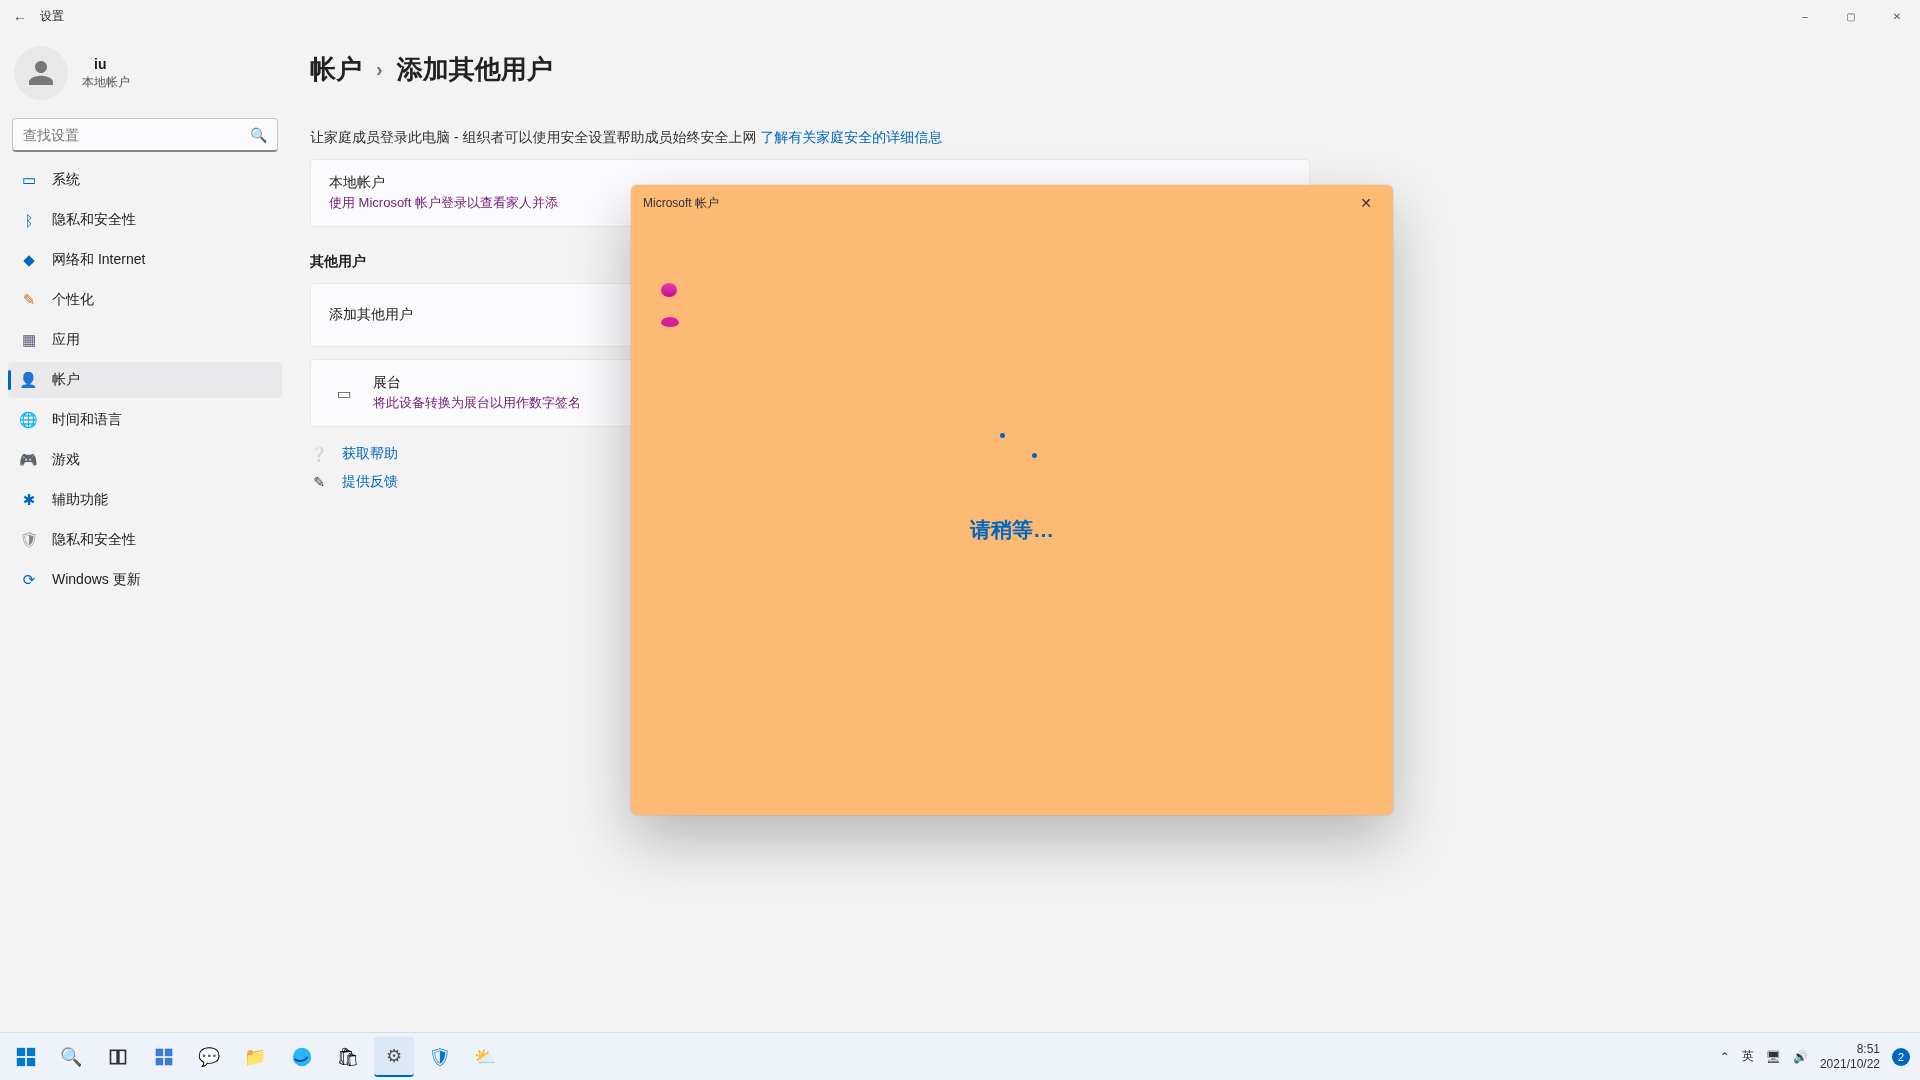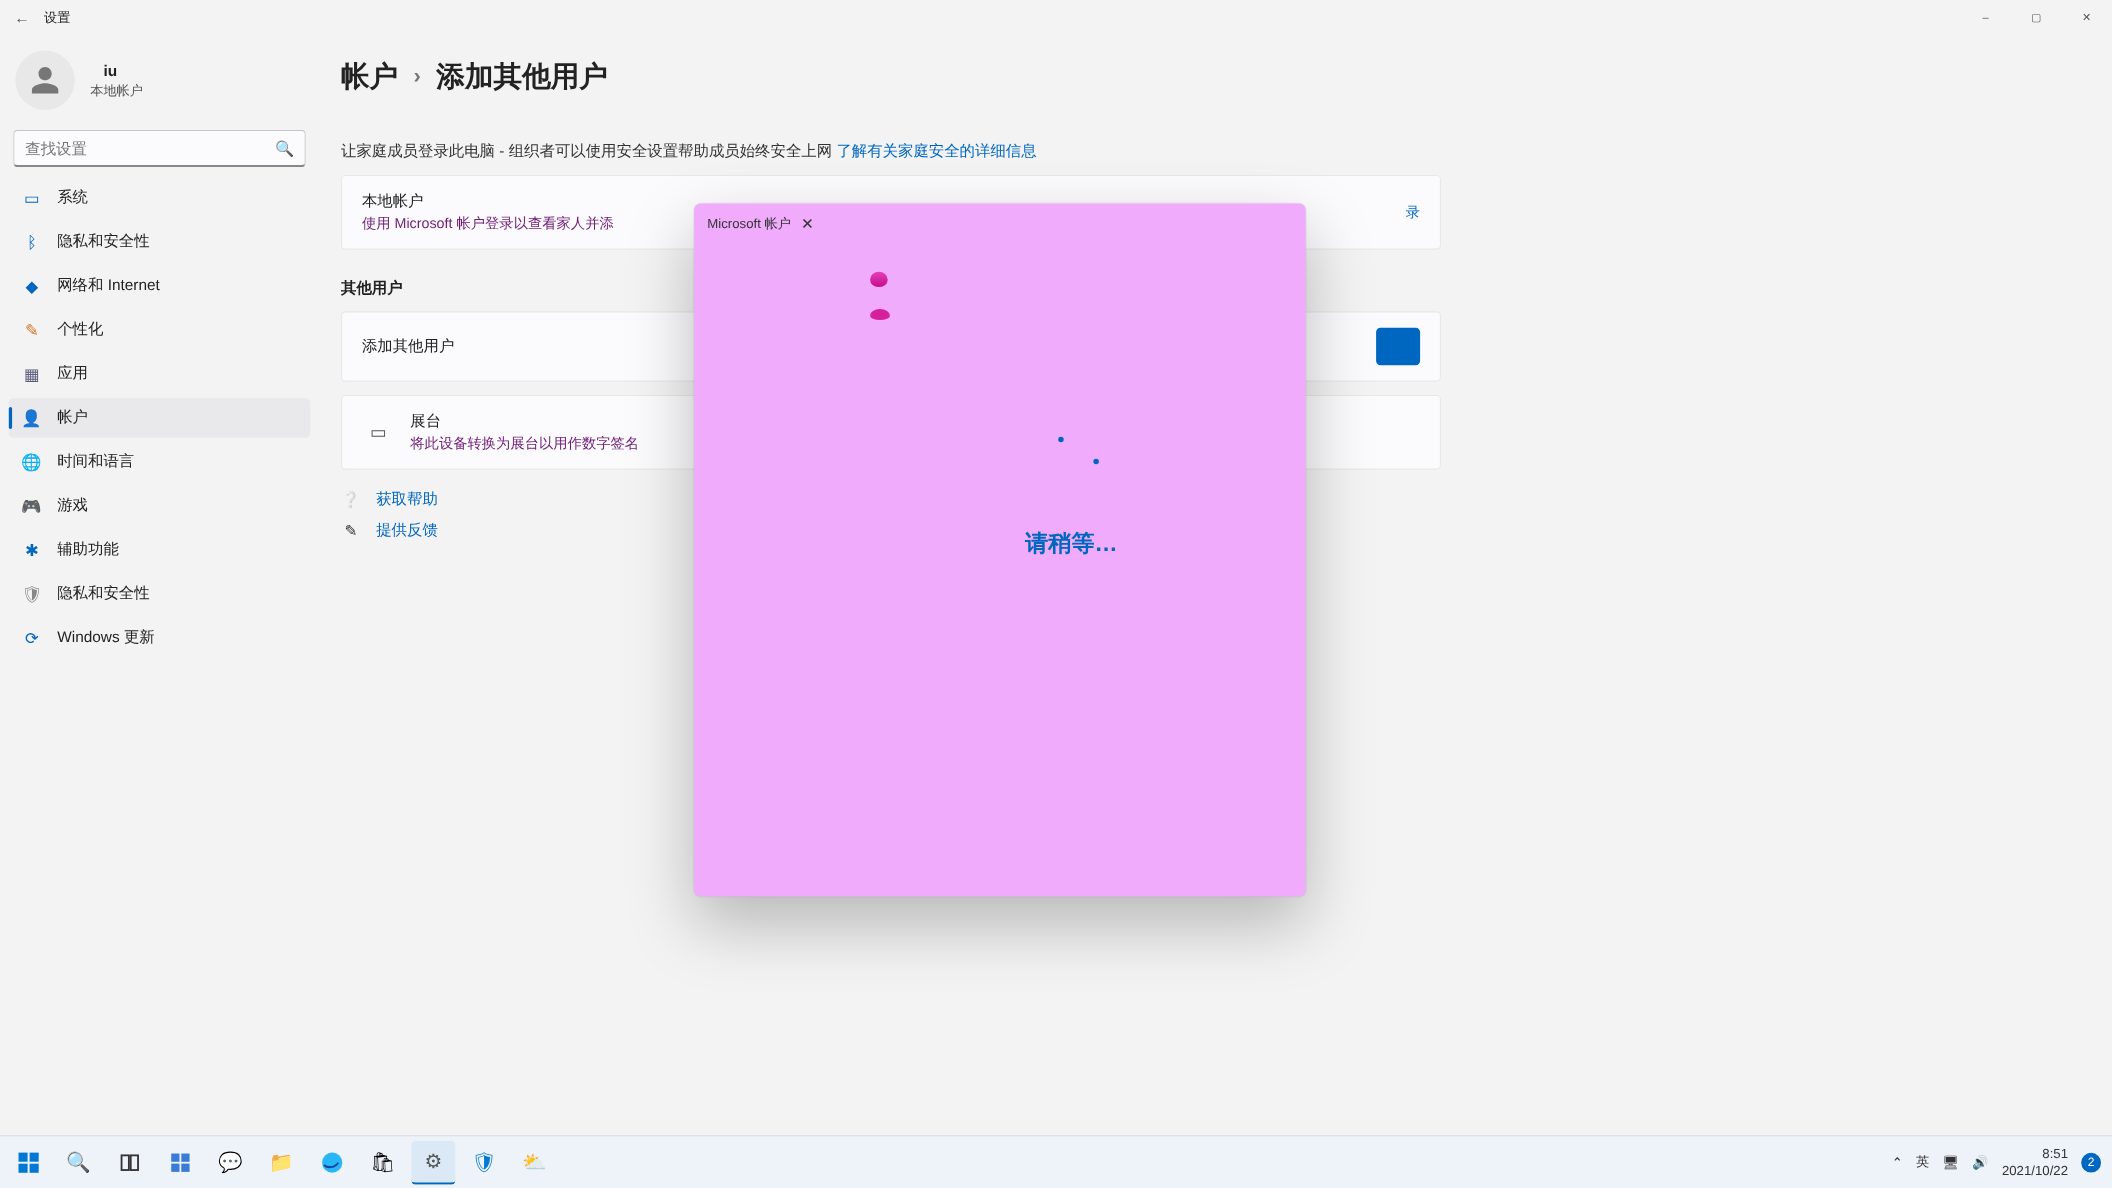--- a/index.html
+++ b/index.html
@@ -68,24 +68,24 @@
     width: 40px; height: 34px; background: #0067c0; border-radius: 4px;
     display: flex; align-items: center; justify-content: center;
   }
   
   .helprow { display: flex; align-items: center; gap: 14px; margin-top: 18px; font-size: 14px; }
   .helprow .h-icon { width: 18px; text-align: center; color: #333; }
   .helprow .h-link { color: #0067c0; }
   
   
   .modal {
-    position: absolute; left: 631px; top: 185px; width: 556px; height: 630px;
-    background: #f0abfc; border-radius: 6px;
+    position: absolute; left: 631px; top: 185px; width: 762px; height: 630px;
+    background: #fdba74; border-radius: 6px;
     box-shadow: 0 25px 60px rgba(0,0,0,0.25), 0 0 0 1px rgba(0,0,0,0.05);
-    display: flex; flex-direction: row;
+    display: flex; flex-direction: column;
   }
   .modal-header { height: 36px; display: flex; align-items: center; padding: 0 12px; }
   .modal-header .m-title { font-size: 12px; color: #333; }
   .modal-header .m-spacer { flex: 1; }
   .modal-header .m-close { width: 30px; text-align: center; color: #333; font-size: 14px; cursor: pointer; }
   .modal-body { flex: 1; position: relative; font-weight: bold; }
   .pink-blob { position: absolute; left: 30px; width: 18px; height: 10px; background: #d61f9c; border-radius: 50% 50% 50% 50% / 60% 60% 40% 40%; }
   .pink-blob.one { top: 62px; height: 14px; width: 16px; border-radius: 50% 50% 48% 48%; background: linear-gradient(#e542b5, #c40b8f); }
   .pink-blob.two { top: 96px; }
   .loading-dots { position: absolute; left: 50%; top: 210px; transform: translateX(-50%); width: 120px; height: 30px; }

